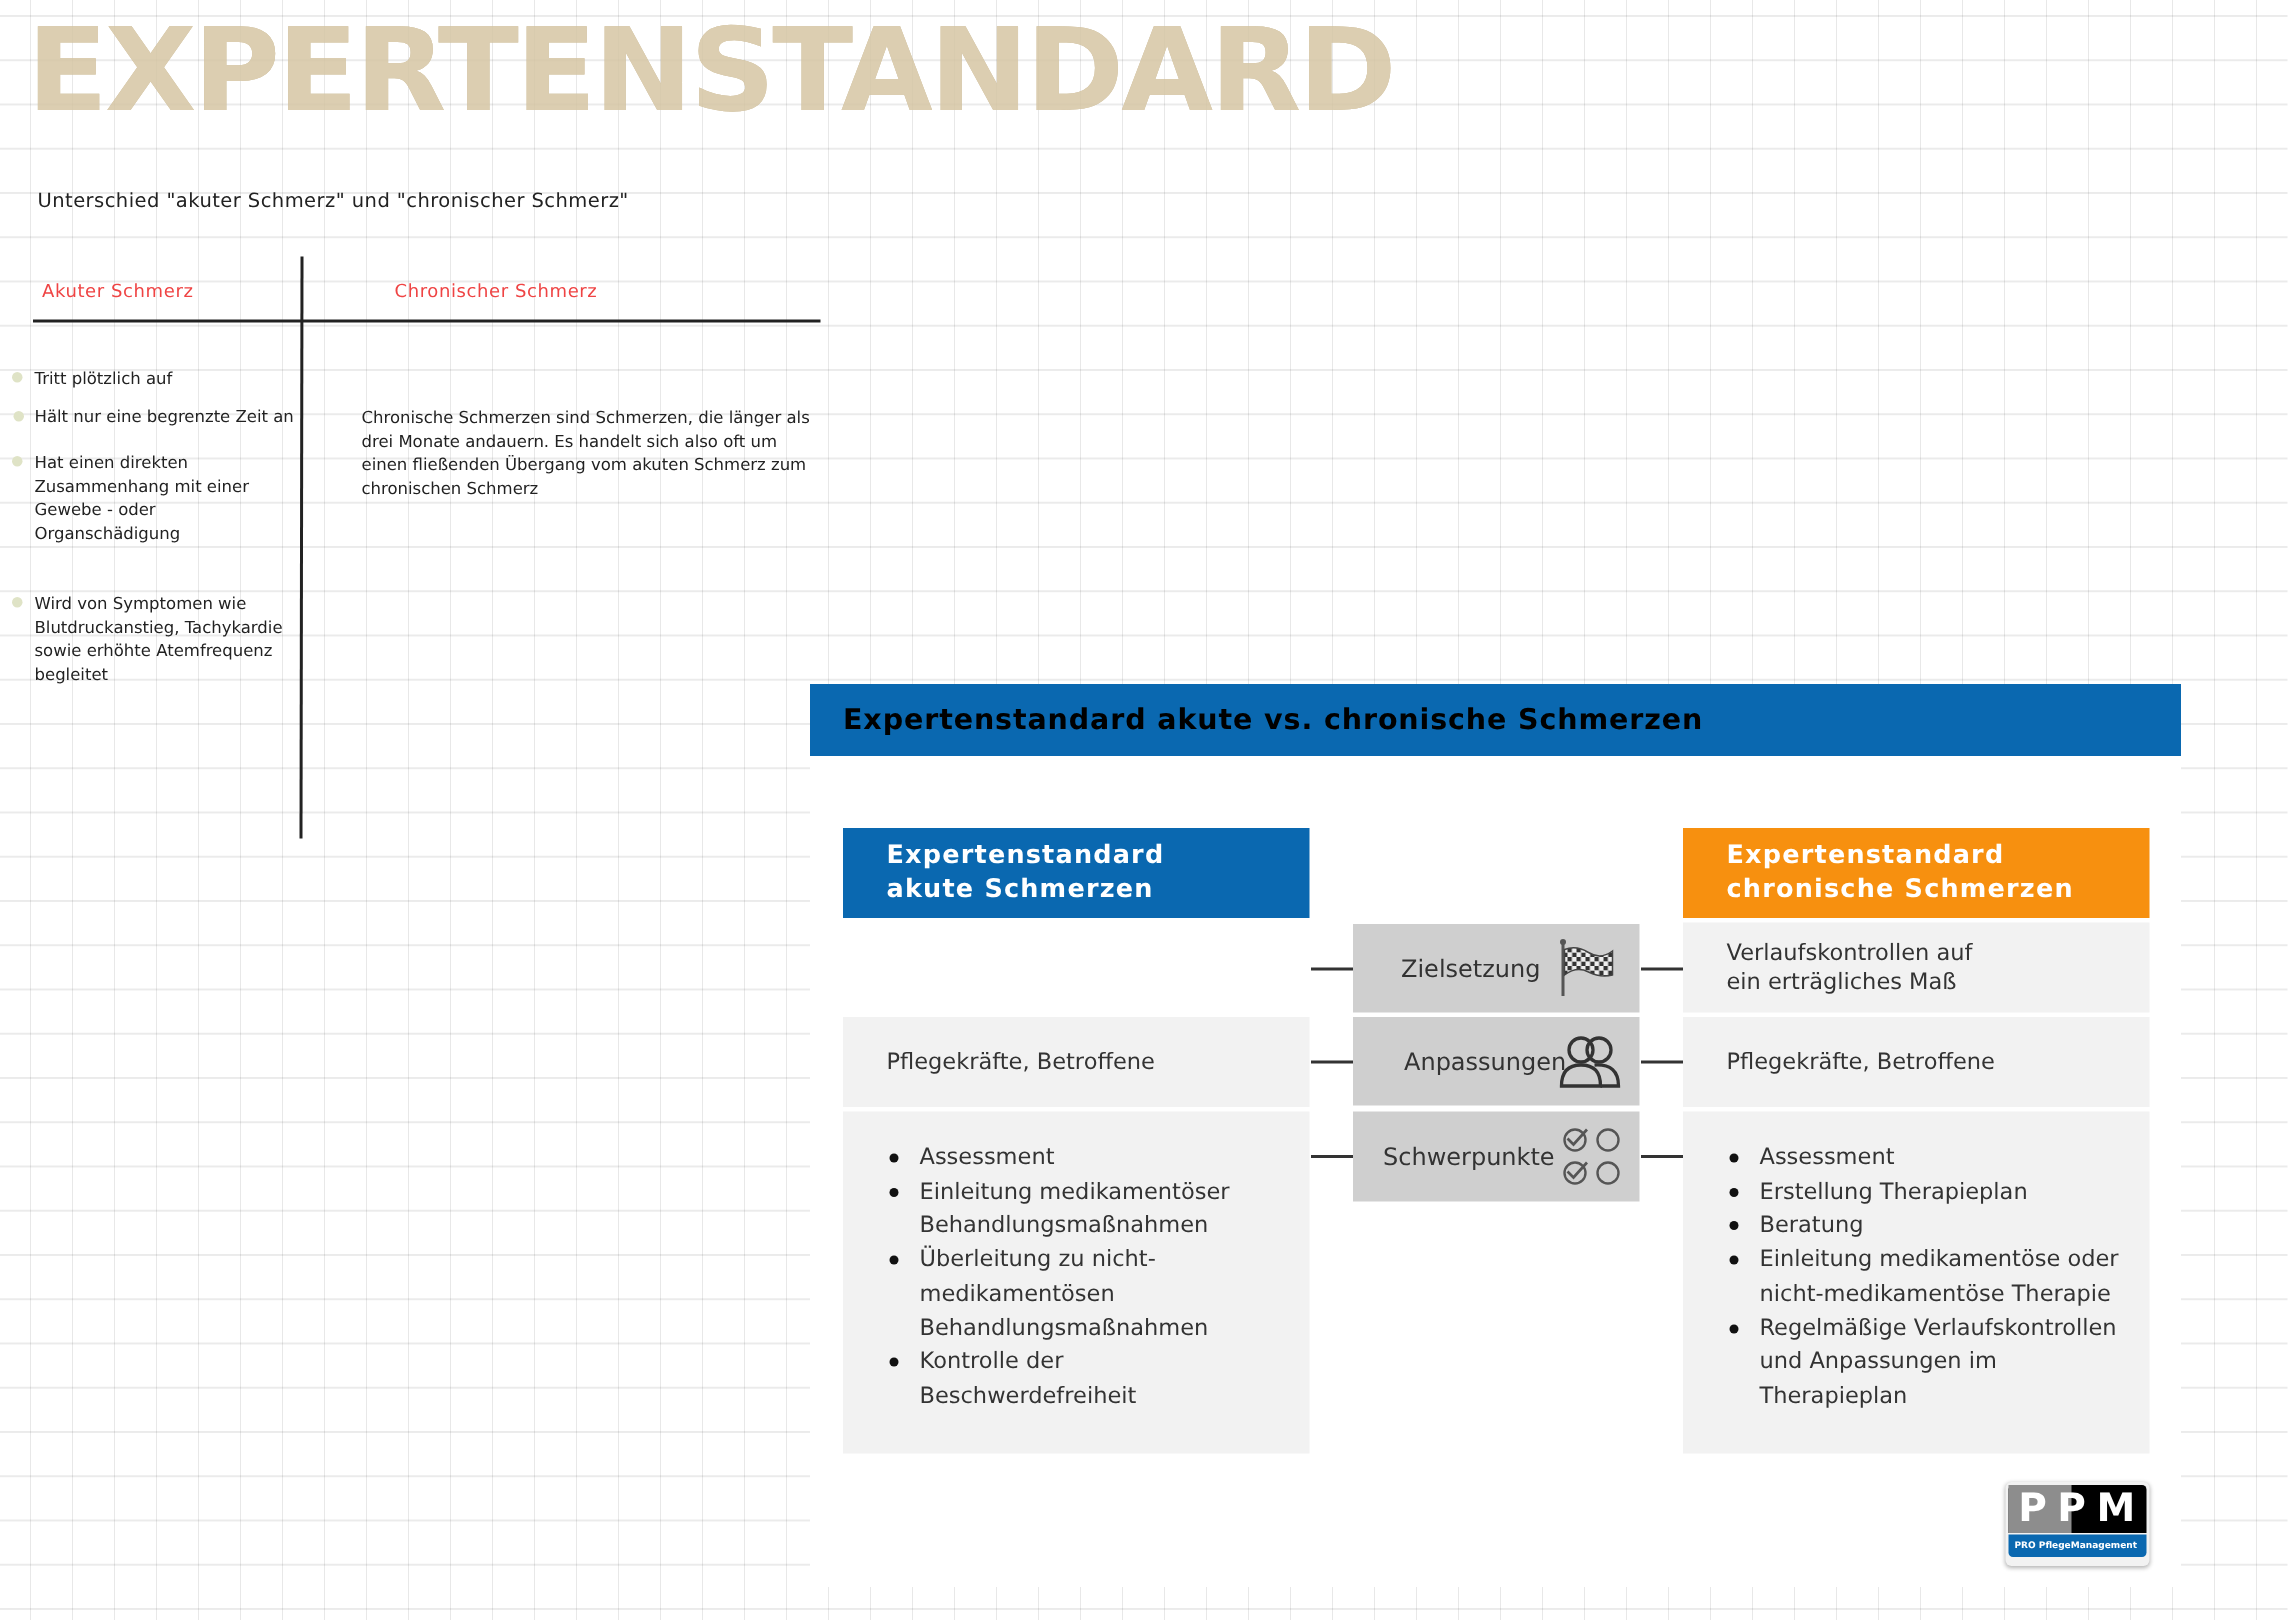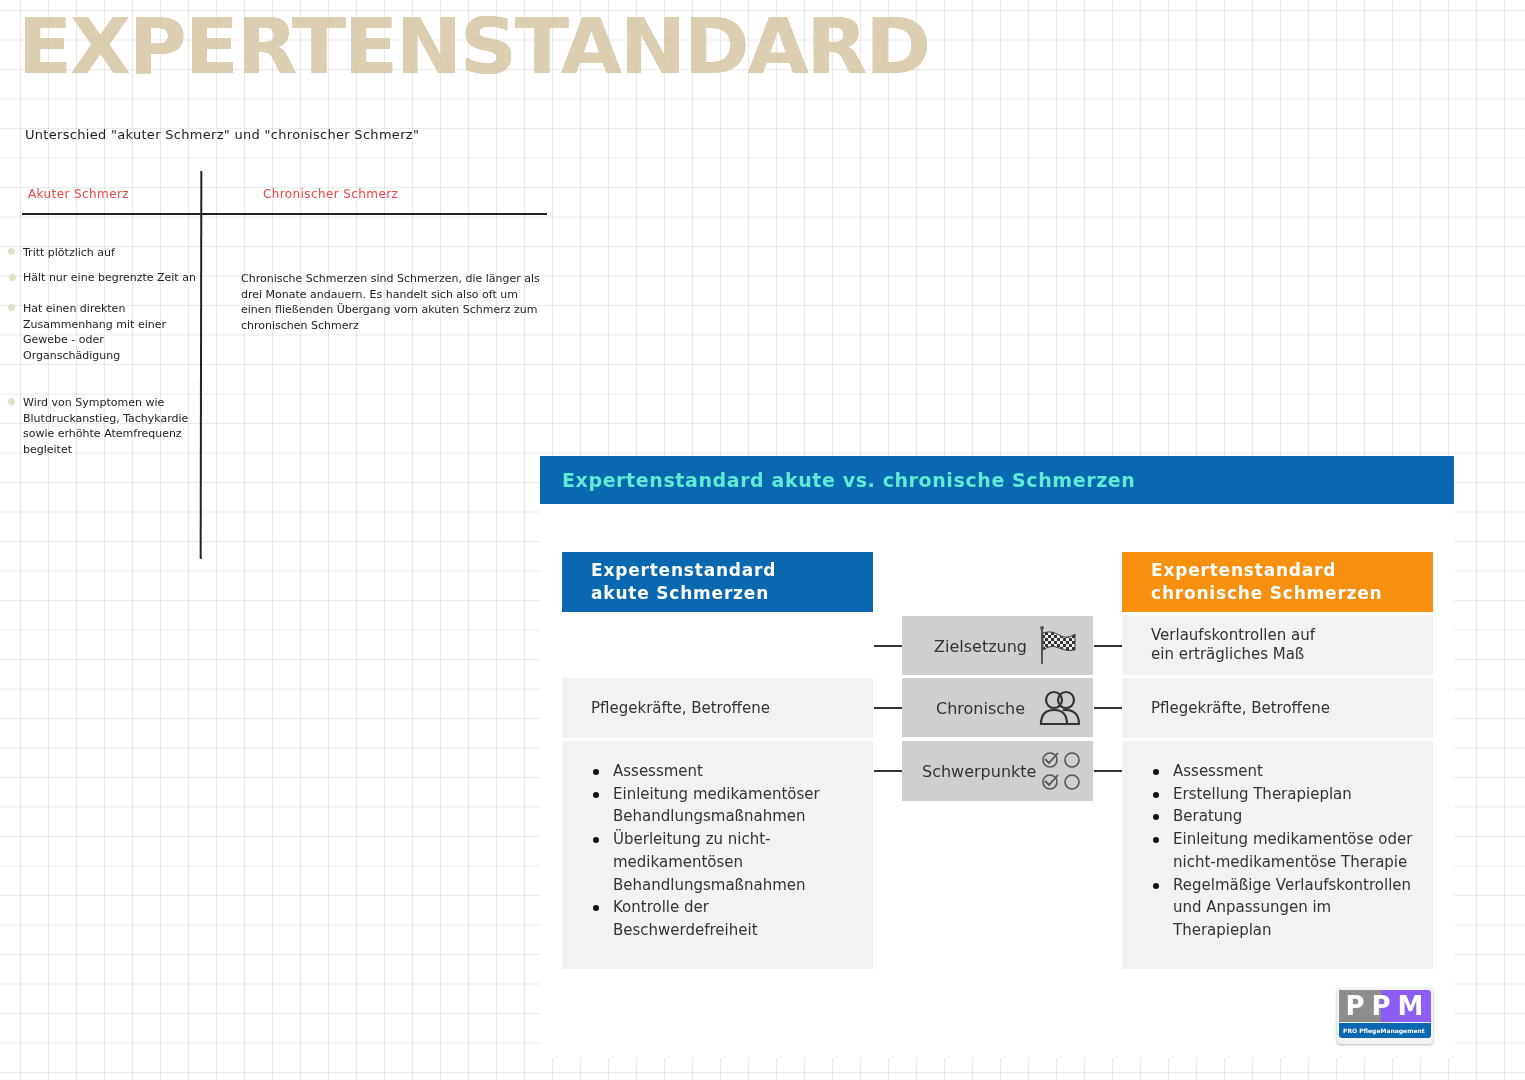--- a/index.html
+++ b/index.html
@@ -48,21 +48,21 @@
 
   .ac-item { position: absolute; left: 8px; width: 190px; font-size: 11px; line-height: 15.7px; color: #222; padding-left: 15px; }
   .ac-dot { position: absolute; left: 0; top: 3px; width: 7px; height: 7px; border-radius: 50%; background: #dfe3c6; }
 
   .chron-text { position: absolute; left: 241px; top: 271px; width: 305px; font-size: 11px; line-height: 15.7px; color: #222; }
 
   
   .panel { position: absolute; left: 540px; top: 456px; width: 914px; height: 602px; background: #ffffff; }
   .panel-header {
     position: absolute; left: 0; top: 0; width: 914px; height: 48px;
-    background: #0a68b0; color: #5eead4;
+    background: #0a68b0; color: #000000;
     font-weight: bold; font-size: 19px; letter-spacing: 0.6px;
     padding: 13px 0 0 22px;
   }
   .col-card-head {
     position: absolute; top: 96px; width: 311px; height: 60px;
     color: #fff; font-weight: bold; font-size: 17px; letter-spacing: 0.8px;
     line-height: 23px; padding: 7px 0 0 29px;
   }
   .col-card-head.blue { left: 22px; background: #0a68b0; }
   .col-card-head.orange { left: 582px; background: #f7900f; }
@@ -91,21 +91,21 @@
 
   .conn { position: absolute; height: 2px; background: #333; width: 28px; }
 
   .logo {
     position: absolute; left: 797px; top: 532px; width: 96px; height: 56px;
     border-radius: 4px; background: #f2f2f2; box-shadow: 0 1px 3px rgba(0,0,0,0.3);
     overflow: hidden;
   }
   .logo .letters {
     position: absolute; left: 2px; top: 2px; width: 92px; height: 32px;
-    background: #8b5cf6; border-radius: 3px 3px 0 0;
+    background: #000000; border-radius: 3px 3px 0 0;
     color: #fff; font-weight: bold; font-size: 26px; letter-spacing: 7px;
     text-align: center; line-height: 33px; padding-left: 6px;
   }
   .logo .letters::before {
     content: ""; position: absolute; left: 0; top: 0; width: 42px; height: 32px; background: #8d8d8d; z-index: 0;
   }
   .logo .letters span { position: relative; z-index: 1; }
   .logo .tagline {
     position: absolute; left: 2px; top: 35px; width: 92px; height: 15px;
     background: #0a68b0; color: #fff; font-size: 6px; font-weight: bold;
@@ -186,21 +186,21 @@
           <rect width="3" height="3" fill="#333"></rect>
             <rect x="3" y="3" width="3" height="3" fill="#333"></rect>
           <rect x="3" width="3" height="3" fill="#eee"></rect>
             <rect y="3" width="3" height="3" fill="#eee"></rect>
         </pattern>
       </defs>
       <path d="M4 7 Q12 4 20 9 T36 8 L36 24 Q28 26 20 22 T4 24 Z" fill="url(#chk)" stroke="#444" stroke-width="1"></path>
     </svg>
   </div>
   <div class="mid" style="top:222px; height:59px;">
-    <span class="lbl" style="left:34px;">Chronische</span>
+    <span class="lbl" style="left:34px;">Anpassungen</span>
     <svg class="icon" style="left:137px;" width="42" height="38" viewBox="0 0 42 38">
       <circle cx="15" cy="11" r="8" fill="none" stroke="#333" stroke-width="2.2"></circle>
       <circle cx="27" cy="11" r="8" fill="none" stroke="#333" stroke-width="2.2"></circle>
       <path d="M2 35 Q2 21 15 21 Q28 21 28 35 Z" fill="none" stroke="#333" stroke-width="2.2"></path>
       <path d="M24 21 Q40 20 40 35 L28 35" fill="none" stroke="#333" stroke-width="2.2"></path>
     </svg>
   </div>
   <div class="mid" style="top:285px; height:60px;">
     <span class="lbl" style="left:20px;">Schwerpunkte</span>
     <svg class="icon" style="left:138px;" width="42" height="44" viewBox="0 0 42 44">

